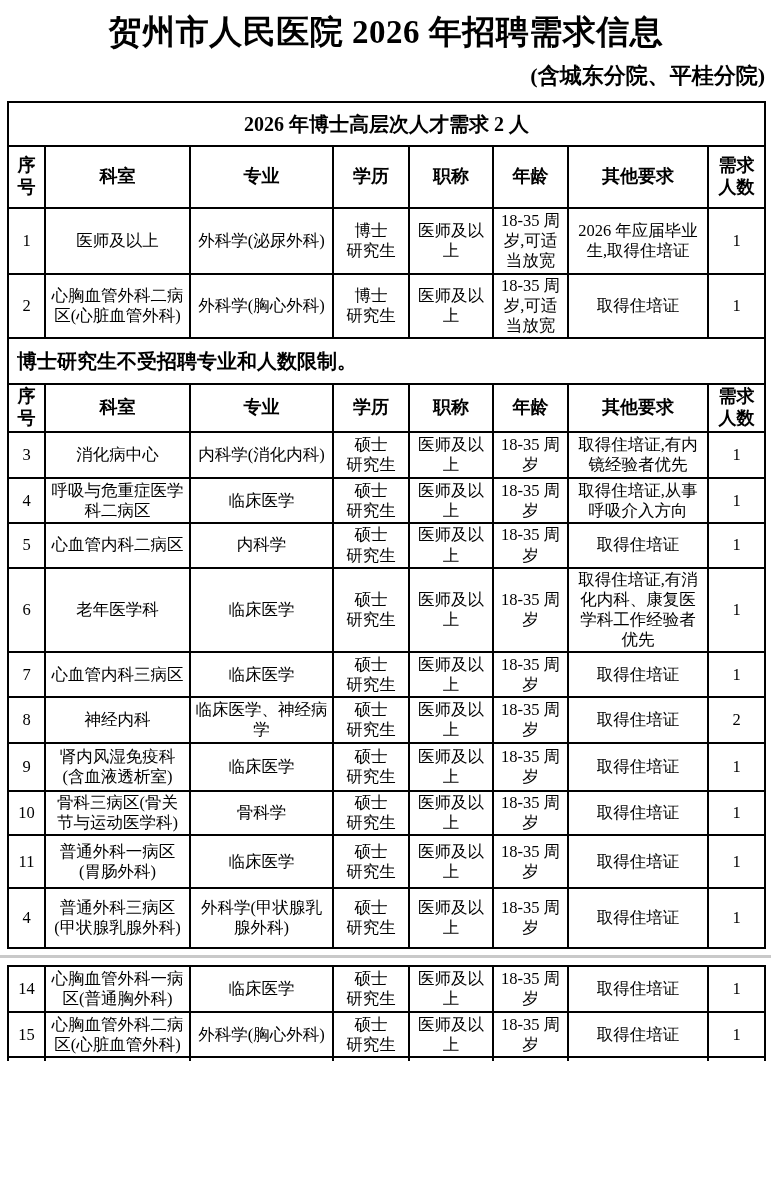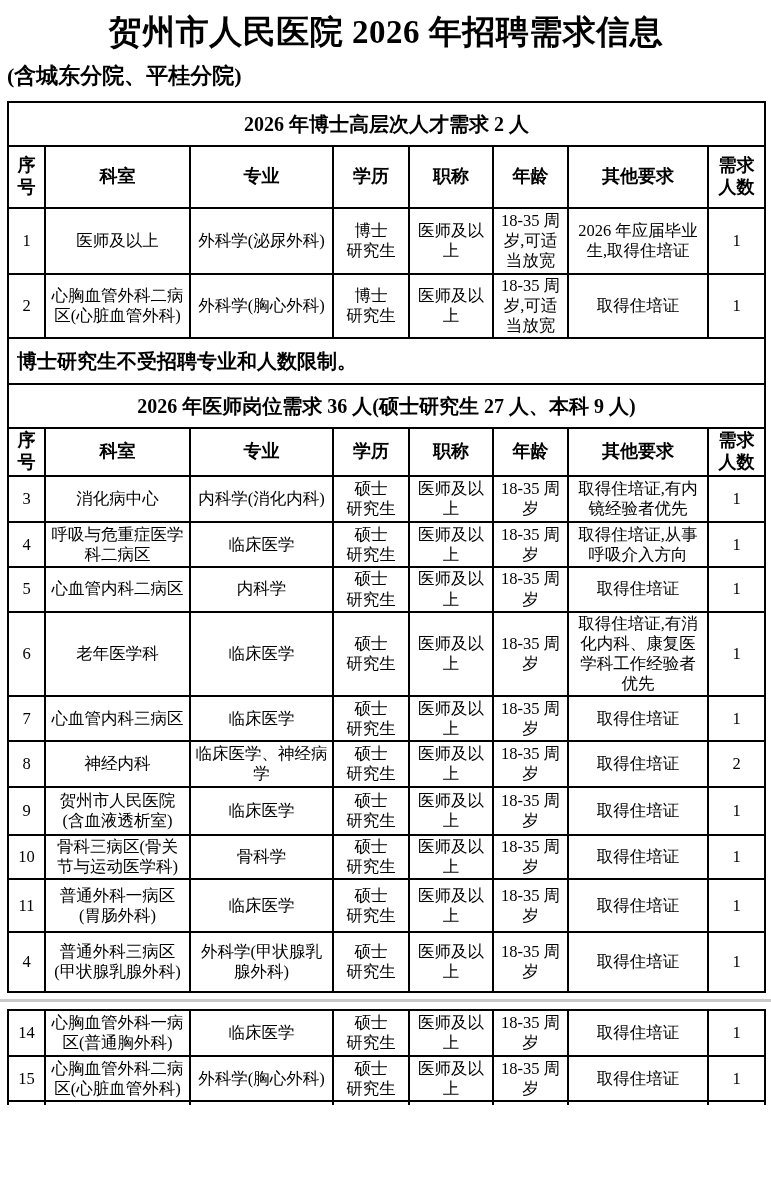--- a/index.html
+++ b/index.html
@@ -16,21 +16,21 @@
   .title {
     font-size: 33px;
     font-weight: bold;
     text-align: center;
     margin: 10px 0 4px 0;
     letter-spacing: 0.5px;
   }
   .subtitle {
     font-size: 22px;
     font-weight: bold;
-    text-align: left;
+    text-align: right;
     margin: 6px 0 10px 0;
   }
   table.t {
     border-collapse: collapse;
     table-layout: fixed;
     width: 757px;
   }
   table.t td, table.t th {
     border: 2px solid #000;
     text-align: center;
@@ -130,23 +130,20 @@
     <td>医师及以上</td>
     <td>18-35 周岁,可适当放宽</td>
     <td>取得住培证</td>
     <td>1</td>
   </tr>
       </tbody>
     <tbody>
         <tr class="note-row">
       <td colspan="8">博士研究生不受招聘专业和人数限制。</td>
     </tr>
-    <tr class="section-row">
-      <td colspan="8">2026 年医师岗位需求 36 人(硕士研究生 27 人、本科 9 人)</td>
-    </tr>
     <tr class="head-row-2">
       <th>序号</th>
       <th>科室</th>
       <th>专业</th>
       <th>学历</th>
       <th>职称</th>
       <th>年龄</th>
       <th>其他要求</th>
       <th>需求人数</th>
     </tr>
@@ -213,21 +210,21 @@
     <td>临床医学、神经病学</td>
     <td>硕士
 研究生</td>
     <td>医师及以上</td>
     <td>18-35 周岁</td>
     <td>取得住培证</td>
     <td>2</td>
   </tr>
         <tr style="height: 48px;">
     <td>9</td>
-    <td>贺州市人民医院(含血液透析室)</td>
+    <td>肾内风湿免疫科(含血液透析室)</td>
     <td>临床医学</td>
     <td>硕士
 研究生</td>
     <td>医师及以上</td>
     <td>18-35 周岁</td>
     <td>取得住培证</td>
     <td>1</td>
   </tr>
         <tr style="height: 35px;">
     <td>10</td>

